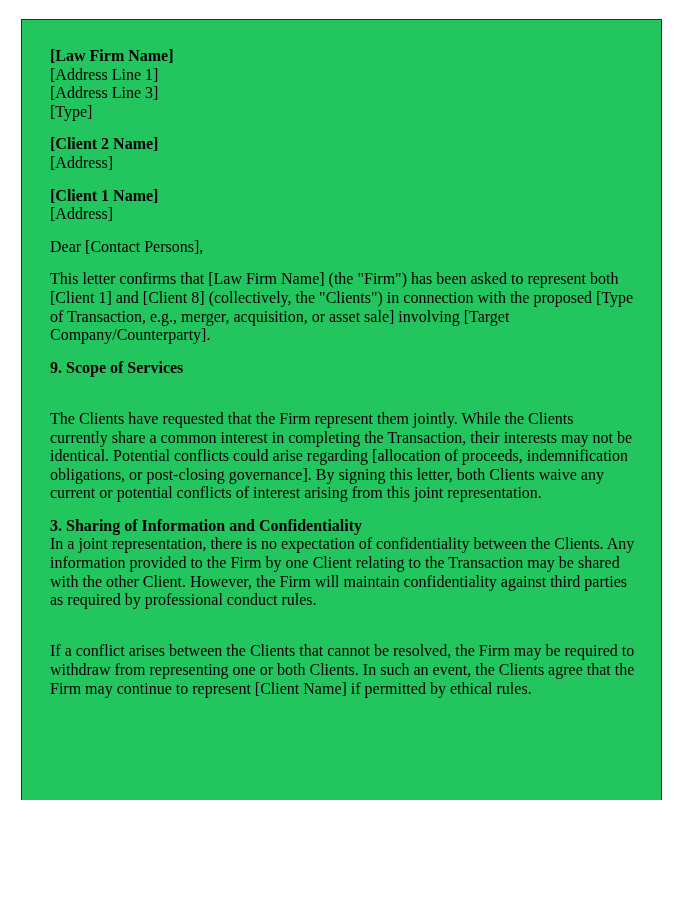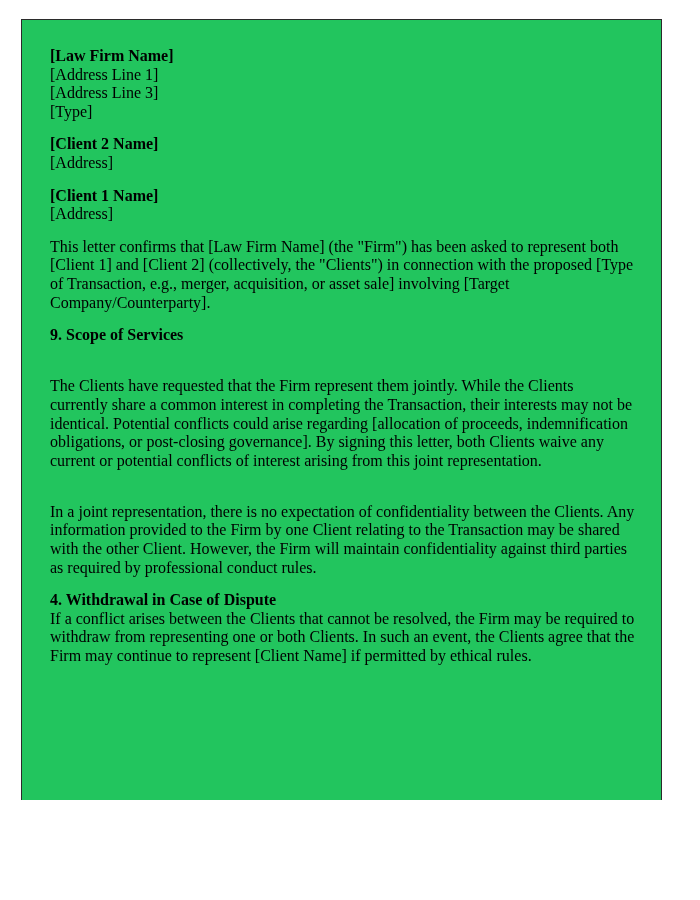--- a/index.html
+++ b/index.html
@@ -58,36 +58,37 @@
       <span class="bold">[Client 2 Name]</span><br>
       <span>[Address]</span>
     </p>
 
     <p>
       <span class="bold">[Client 1 Name]</span><br>
       <span>[Address]</span>
     </p>
 
 
+    <p>Dear [Contact Persons],</p>
 
-    <p>This letter confirms that [Law Firm Name] (the "Firm") has been asked to represent both [Client 1] and [Client 2] (collectively, the "Clients") in connection with the proposed [Type of Transaction, e.g., merger, acquisition, or asset sale] involving [Target Company/Counterparty].</p>
+    <p>This letter confirms that [Law Firm Name] (the "Firm") has been asked to represent both [Client 1] and [Client 8] (collectively, the "Clients") in connection with the proposed [Type of Transaction, e.g., merger, acquisition, or asset sale] involving [Target Company/Counterparty].</p>
 
     <p>
       <span class="bold">9. Scope of Services</span><br>
     </p>
 
     <p>
       <br>
       <span>The Clients have requested that the Firm represent them jointly. While the Clients currently share a common interest in completing the Transaction, their interests may not be identical. Potential conflicts could arise regarding [allocation of proceeds, indemnification obligations, or post-closing governance]. By signing this letter, both Clients waive any current or potential conflicts of interest arising from this joint representation.</span>
     </p>
 
     <p>
-      <br>
+      <span class="bold">3. Sharing of Information and Confidentiality</span><br>
       <span>In a joint representation, there is no expectation of confidentiality between the Clients. Any information provided to the Firm by one Client relating to the Transaction may be shared with the other Client. However, the Firm will maintain confidentiality against third parties as required by professional conduct rules.</span>
     </p>
 
     <p>
-      <span class="bold">4. Withdrawal in Case of Dispute</span><br>
+      <br>
       <span>If a conflict arises between the Clients that cannot be resolved, the Firm may be required to withdraw from representing one or both Clients. In such an event, the Clients agree that the Firm may continue to represent [Client Name] if permitted by ethical rules.</span>
     </p>
 
   </div>
 </div>
 
 </body></html>

